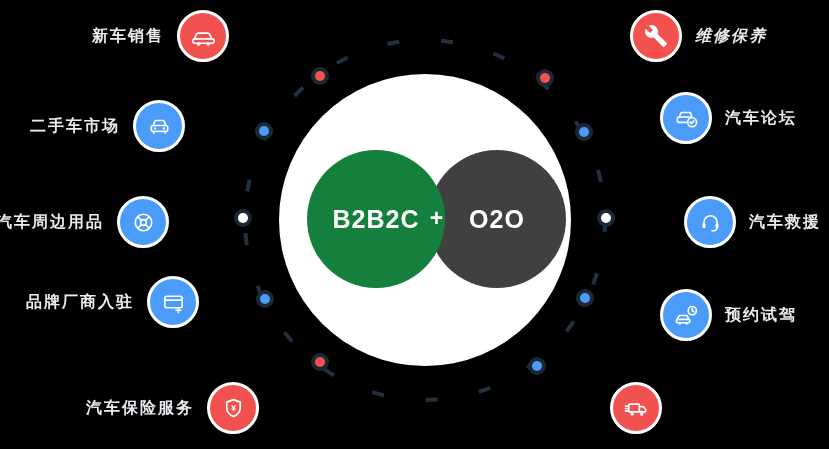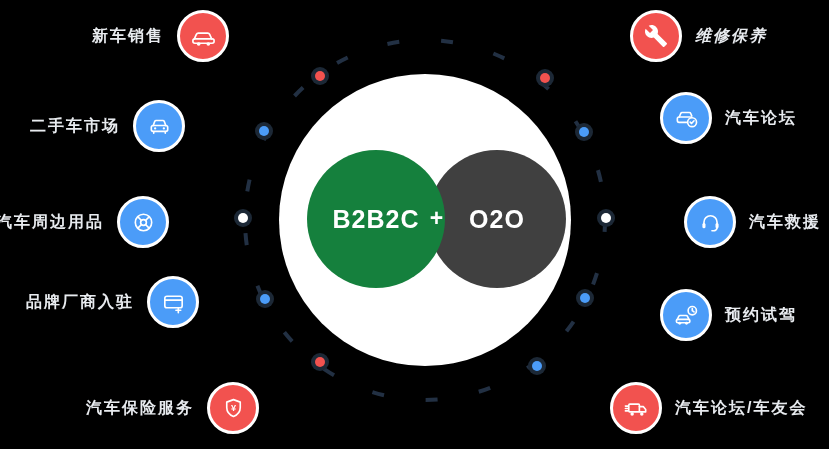--- a/index.html
+++ b/index.html
@@ -179,16 +179,15 @@
   <div class="item" style="left:610px;top:382px;">
     <span class="badge" style="background: rgb(242, 82, 79); color: rgb(242, 82, 79);">
       <svg width="27" height="27" viewBox="0 0 28 28" stroke="#fff" stroke-width="1.7" fill="none" stroke-linecap="round" stroke-linejoin="round">
         <rect x="6" y="9.5" width="11" height="8" rx="1"></rect>
         <path d="M17 12 h4 l2.5 3 v2.5 H17"></path>
         <circle cx="9.5" cy="19.8" r="1.8" fill="#fff" stroke="none"></circle>
         <circle cx="19.5" cy="19.8" r="1.8" fill="#fff" stroke="none"></circle>
         <path d="M2.5 11.5 h2.5 M2.5 14 h2.5 M2.5 16.5 h2.5"></path>
       </svg>
     </span>
-    <span class="label">汽车论坛/车友会</span>
   </div>
 
 </div>
 
 </body></html>

